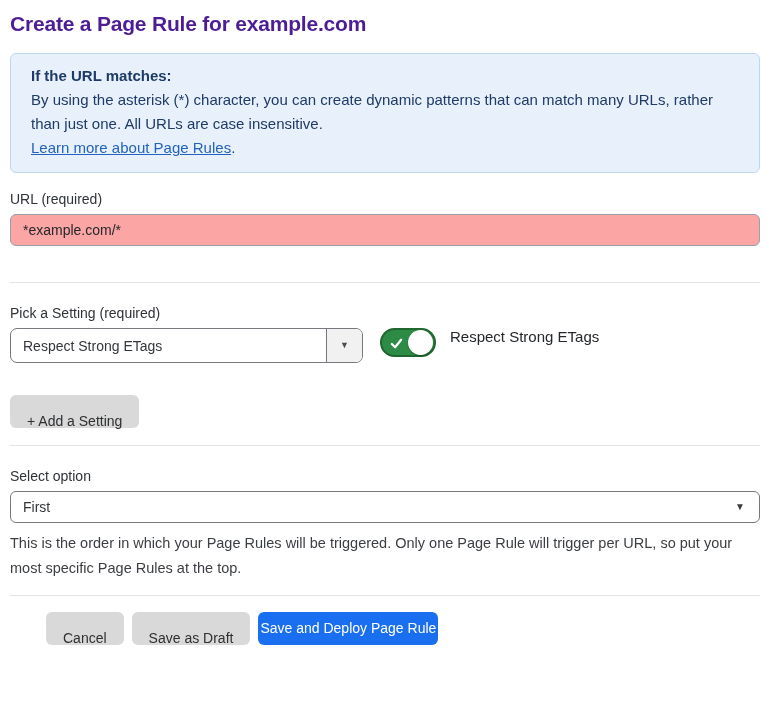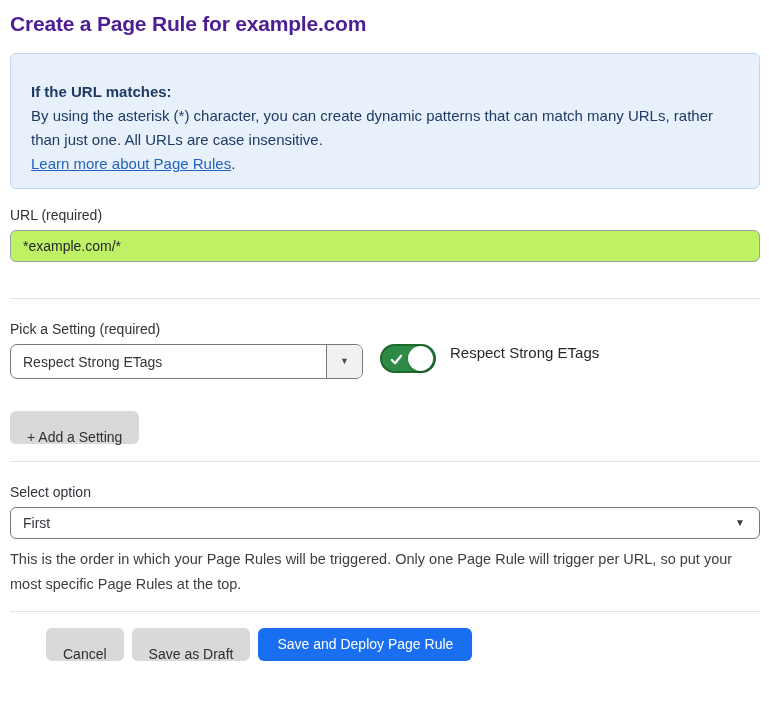--- a/index.html
+++ b/index.html
@@ -19,21 +19,21 @@
     color: #4c1d95;
     letter-spacing: -0.2px;
     margin: 11px 0 16px 0;
     line-height: 26px;
   }
 
   .info-box {
     background: #e8f1fb;
     border: 1px solid #bdd7f0;
     border-radius: 6px;
-    padding: 26px 20px 12px 20px;
+    padding: 10px 20px 12px 20px;
     color: #1e3a66;
     font-size: 15px;
     line-height: 24px;
     margin: 0 0 18px 0;
   }
   .info-heading { font-weight: 700; }
   .info-link {
     color: #2362be;
     text-decoration: underline;
     cursor: pointer;
@@ -43,21 +43,21 @@
   .field-label {
     font-size: 14px;
     color: #2f3338;
     line-height: 17px;
     margin: 0 0 6px 0;
   }
 
   .url-input {
     width: 100%;
     height: 32px;
-    background: #bef264;
+    background: #fca5a5;
     border: 1px solid #9aa0aa;
     border-radius: 6px;
     padding: 0 12px;
     font-size: 14px;
     color: #24272b;
     font-family: "Liberation Sans", sans-serif;
     outline: none;
   }
 
   .divider {
@@ -154,21 +154,21 @@
     height: 33px;
     border: none;
     border-radius: 6px;
     font-size: 14px;
     font-family: "Liberation Sans", sans-serif;
     padding: 11px 17px;
     cursor: pointer;
     line-height: 31px;
   }
   .btn.gray { background: #d9d9d9; color: #2d2f31; }
-  .btn.blue { background: #1a6ff0; color: #ffffff; padding: 0 19px; }
+  .btn.blue { background: #1a6ff0; color: #ffffff; padding: 0 2px; }
   .add-setting-btn { margin-top: 32px; display: inline-block; }
 
   .order-select {
     width: 100%;
     height: 32px;
     border: 1px solid #75787d;
     border-radius: 6px;
     background: #ffffff;
     display: flex;
     align-items: center;

